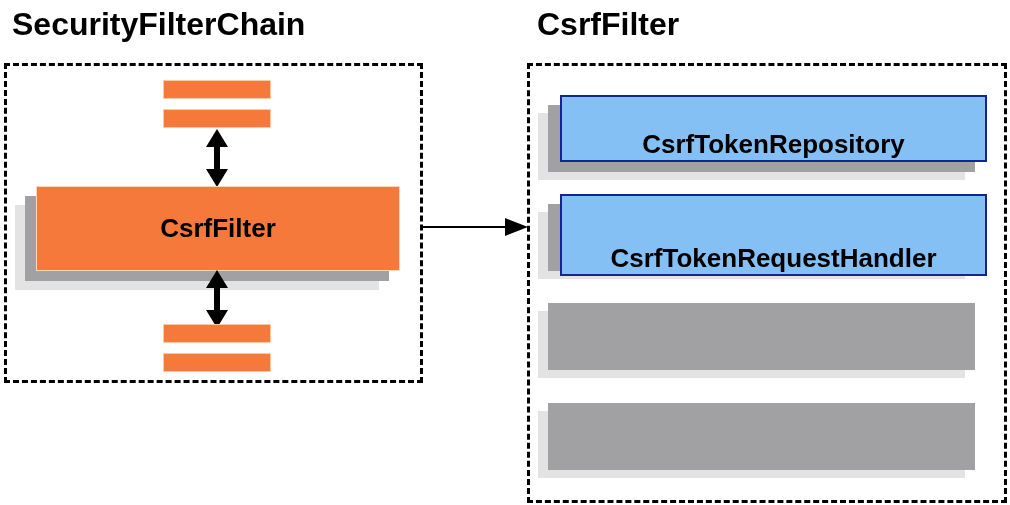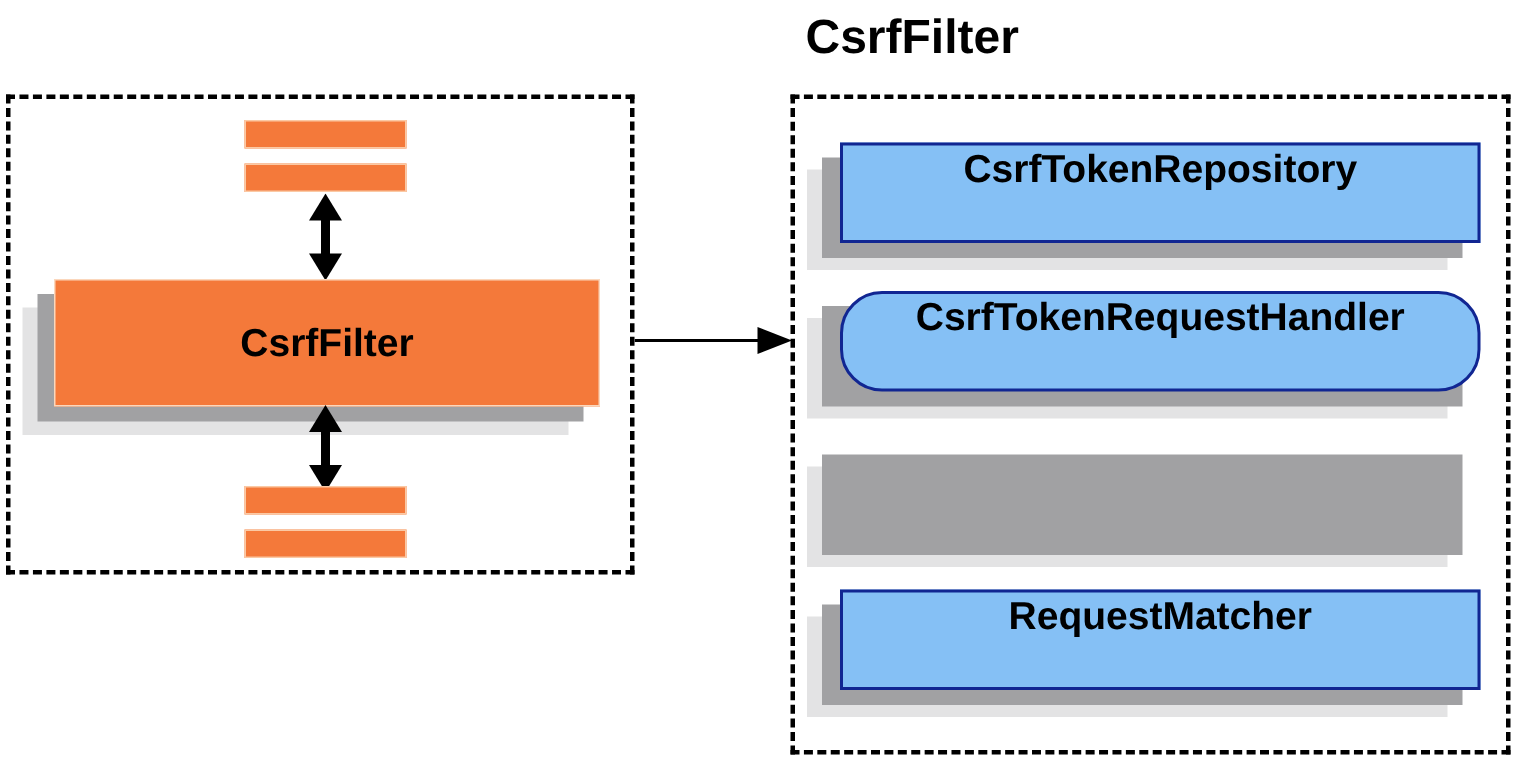--- a/index.html
+++ b/index.html
@@ -18,30 +18,31 @@
   .shadow-light{background:var(--shadow-light,#E3E3E4);}
   .orange-box{
     background:var(--orange,#F4793A);
     border:1px solid #fbd7bc;box-sizing:border-box;
     display:flex;align-items:center;justify-content:center;
     font-size:26px;font-weight:bold;
   }
   .blue-box{
     background:var(--blue-fill,#85C0F5);
     border:2px solid var(--blue-border,#112692);box-sizing:border-box;
-    display:flex;align-items:flex-start;justify-content:center;
+    display:flex;align-items:flex-end;justify-content:center;
     font-size:26px;font-weight:bold;
   }
   svg{display:block;}
 </style>
 </head>
 <body>
 
 <div class="stage">
 
+  <div class="abs title" style="left:12px;top:6px;">SecurityFilterChain</div>
   <div class="abs title" style="left:537px;top:6px;">CsrfFilter</div>
 
   <div class="abs dashed" style="left:4px;top:63px;width:419px;height:320px;">
 
     <div class="abs bar" style="left:156px;top:14px;width:108px;height:19px;"></div>
     <div class="abs bar" style="left:156px;top:43px;width:108px;height:19px;"></div>
 
     <svg class="abs" style="left:196px;top:63px;" width="28" height="58" viewBox="0 0 28 58">
       <polygon points="14,0 3,18 25,18" fill="#000"></polygon>
       <rect x="11" y="14" width="6" height="30" fill="#000"></rect>
@@ -72,27 +73,24 @@
   <div class="abs dashed" style="left:527px;top:63px;width:480px;height:440px;">
 
     <div class="abs shadow-light" style="left:8px;top:47px;width:427px;height:67px;"></div>
     <div class="abs shadow-dark" style="left:18px;top:39px;width:427px;height:67px;"></div>
     <div class="abs blue-box" style="left:30px;top:29px;width:427px;height:67px;">
       <span>CsrfTokenRepository</span>
     </div>
 
     <div class="abs shadow-light" style="left:8px;top:146px;width:427px;height:67px;"></div>
     <div class="abs shadow-dark" style="left:18px;top:138px;width:427px;height:67px;"></div>
-    <div class="abs blue-box" style="left:30px;top:128px;width:427px;height:67px;border-radius:28px;">
+    <div class="abs blue-box" style="left:30px;top:128px;width:427px;height:82px;">
       <span>CsrfTokenRequestHandler</span>
     </div>
 
     <div class="abs shadow-light" style="left:8px;top:245px;width:427px;height:67px;"></div>
     <div class="abs shadow-dark" style="left:18px;top:237px;width:427px;height:67px;"></div>
 
     <div class="abs shadow-light" style="left:8px;top:345px;width:427px;height:67px;"></div>
     <div class="abs shadow-dark" style="left:18px;top:337px;width:427px;height:67px;"></div>
-    <div class="abs blue-box" style="left:30px;top:327px;width:427px;height:67px;">
-      <span>RequestMatcher</span>
-    </div>
   </div>
 
 </div>
 
 </body></html>

